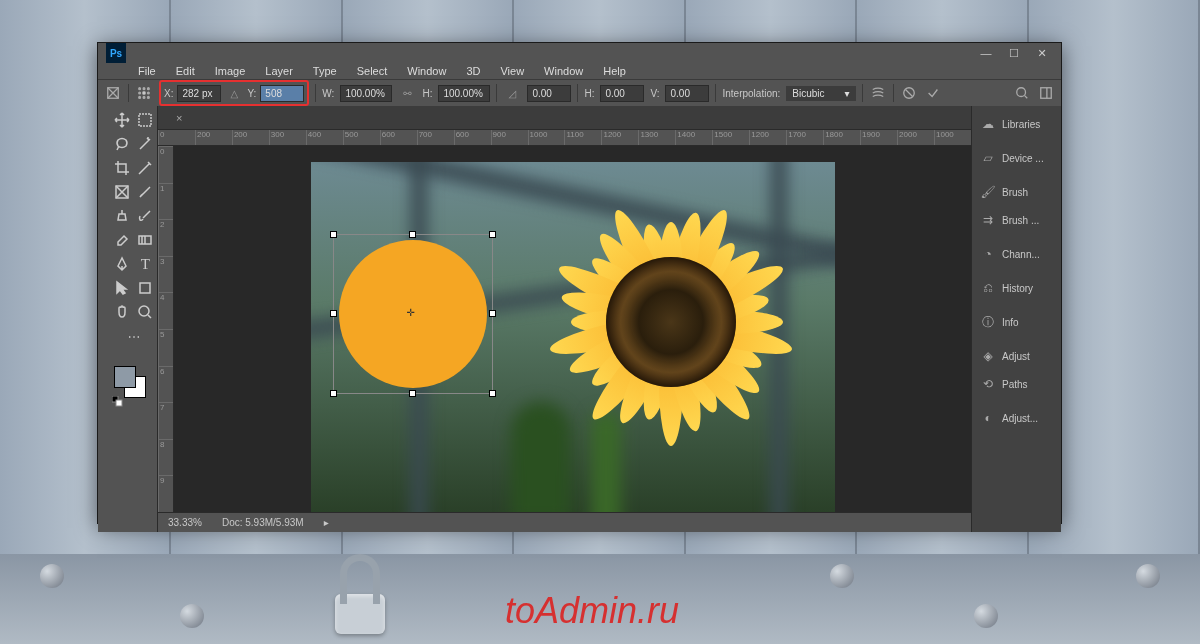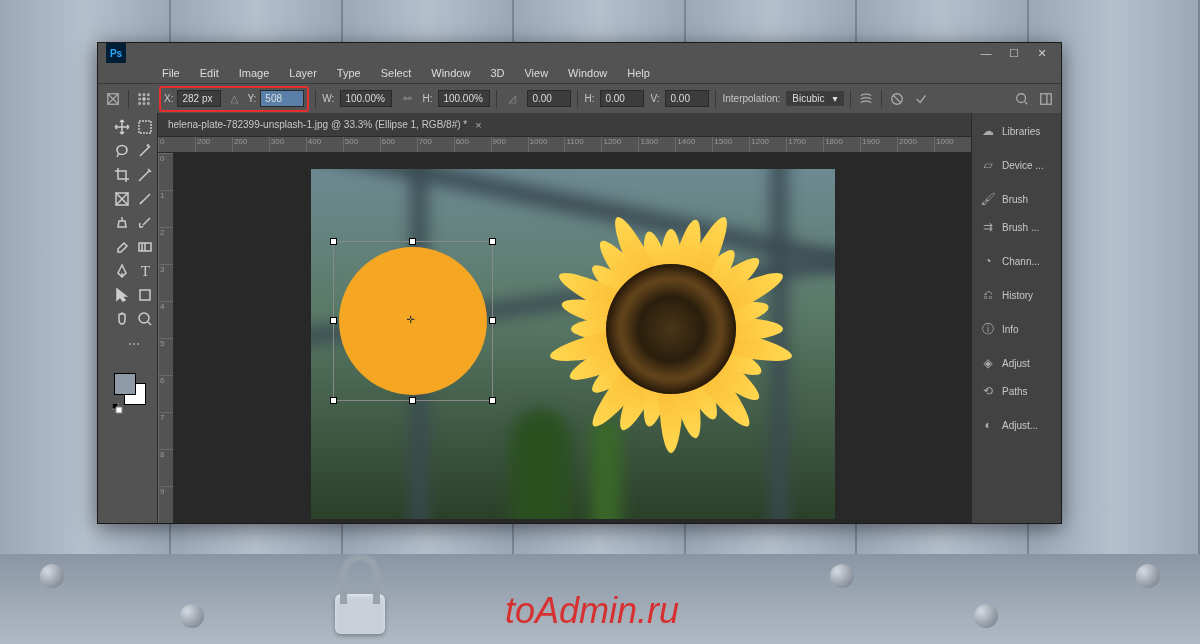--- a/index.html
+++ b/index.html
@@ -11,28 +11,28 @@
 .watermark { position: absolute; left: 505px; top: 590px; font-size: 36px; font-style: italic; color: #d63030; font-weight: 500; }
 .lock { position: absolute; left: 320px; bottom: 0; width: 80px; height: 100px; }
 .lock-body { width: 50px; height: 40px; background: #c8cfd6; border-radius: 6px; margin: 0 auto; margin-top: 50px; box-shadow: inset 0 2px 4px rgba(255,255,255,.5), 0 2px 4px rgba(0,0,0,.3); }
 .lock-sh { width: 40px; height: 50px; border: 7px solid #98a2ac; border-bottom: none; border-radius: 20px 20px 0 0; position: absolute; top: 10px; left: 20px; }
 
 .ps-window { position: absolute; left: 97px; top: 42px; width: 965px; height: 482px; background: #535353; border: 1px solid #1a1a1a; box-shadow: 0 4px 20px rgba(0,0,0,.5); display: flex; flex-direction: column; }
 .titlebar { height: 20px; background: #535353; display: flex; justify-content: space-between; align-items: center; color: #ccc; font-size: 11px; padding-left: 8px; }
 .ps-logo { width: 20px; height: 20px; background: #001e36; display: flex; align-items: center; justify-content: center; color: #31a8ff; font-size: 10px; font-weight: bold; }
 .win-controls { display: flex; gap: 14px; padding-right: 12px; }
 .win-btn { width: 14px; height: 14px; display: flex; align-items: center; justify-content: center; cursor: pointer; color: #ccc; }
-.menubar { height: 20px; display: flex; align-items: center; padding-left: 56px; gap: 4px; color: #ddd; font-size: 11px; }
+.menubar { height: 20px; display: flex; align-items: center; padding-left: 32px; gap: 4px; color: #ddd; font-size: 11px; }
 .menubar span { padding: 2px 8px; cursor: pointer; }
 .optbar { height: 30px; background: #535353; border-top: 1px solid #3a3a3a; display: flex; align-items: center; padding: 0 6px; gap: 6px; color: #c8c8c8; font-size: 10px; }
 .opt-field { background: #3c3c3c; color: #ddd; padding: 2px 4px; width: 44px; border: 1px solid #2a2a2a; font-size: 10px; }
 .opt-field.hl { background: #5a7fa8; }
 .opt-sep { width: 1px; height: 18px; background: #3a3a3a; }
 .highlight-box { border: 2px solid #e63030; padding: 2px 3px; display: flex; align-items: center; gap: 4px; border-radius: 3px; }
-.dropdown-small { background: #3c3c3c; padding: 2px 6px; font-size: 10px; color: #ddd; display: flex; align-items: center; gap: 8px; }
+.dropdown-small { background: #3c3c3c; padding: 2px 6px; font-size: 10px; color: #ddd; display: flex; align-items: center; gap: 20px; }
 
 .workspace { flex: 1; display: flex; background: #282828; position: relative; }
 .leftdock { width: 12px; background: #535353; }
 .toolbox { width: 48px; background: #535353; border-right: 1px solid #2a2a2a; display: flex; flex-direction: column; padding-top: 2px; }
 .tool-row { display: flex; }
 .tool { width: 24px; height: 24px; display: flex; align-items: center; justify-content: center; color: #ccc; font-size: 13px; cursor: pointer; }
 .tool svg { width: 16px; height: 16px; stroke: #ccc; fill: none; stroke-width: 1.5; }
 .swatches { margin-top: 18px; padding-left: 4px; position: relative; height: 40px; }
 .sw1 { width: 22px; height: 22px; background: #8e9aa6; border: 1px solid #000; position: absolute; z-index: 2; }
 .sw2 { width: 22px; height: 22px; background: #fff; border: 1px solid #000; position: absolute; top: 10px; left: 14px; }
@@ -317,21 +317,20 @@
         <div class="sw2"></div>
         <div class="sw-mini"><svg viewBox="0 0 12 12">
               <rect x="0" y="0" width="6" height="6" fill="#000" stroke="#888"></rect>
               <rect x="4" y="4" width="6" height="6" fill="#fff" stroke="#888"></rect>
             </svg></div>
       </div>
     </div>
 
     <div class="center">
       <div class="doctab">
-        <span>helena-plate-782399-unsplash-1.jpg @ 33.3% (Ellipse 1, RGB/8#) *</span>
           <span class="close-x">×</span>
       </div>
       <div class="ruler-h" id="ruler-h">
           <div class="ruler-tick">0</div>
           <div class="ruler-tick">200</div>
           <div class="ruler-tick">200</div>
           <div class="ruler-tick">300</div>
           <div class="ruler-tick">400</div>
           <div class="ruler-tick">500</div>
           <div class="ruler-tick">600</div>
@@ -412,20 +411,25 @@
               <div class="handle h-ml"></div>
               <div class="handle h-mr"></div>
               <div class="handle h-bl"></div>
               <div class="handle h-bc"></div>
               <div class="handle h-br"></div>
               <div class="handle h-ctr"></div>
             </div>
           </div>
         </div>
       </div>
+      <div class="statusbar">
+        <span>33.33%</span>
+        <span>Doc: 5.93M/5.93M</span>
+        <span>▸</span>
+      </div>
     </div>
 
     <div class="rightdock" id="panels">
         <div class="panel-item">
           <span class="panel-icon">☁</span>
           <span>Libraries</span>
         </div>
         <div class="panel-sep"></div>
         <div class="panel-item">
           <span class="panel-icon">▱</span>

